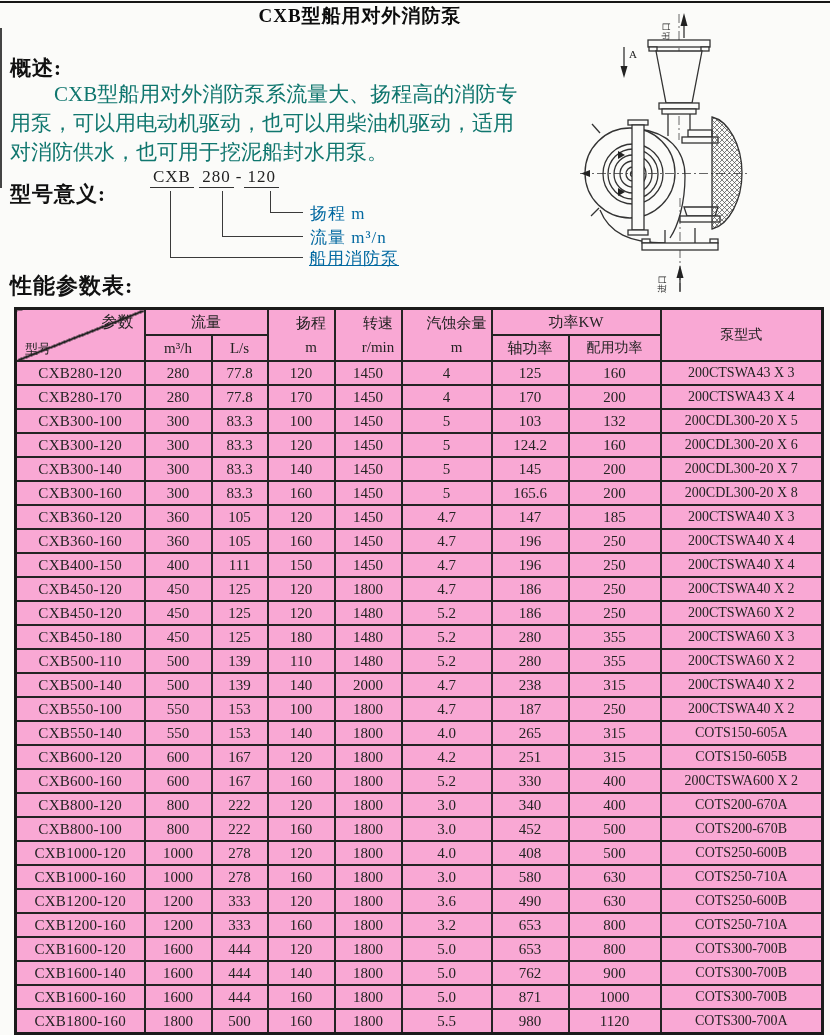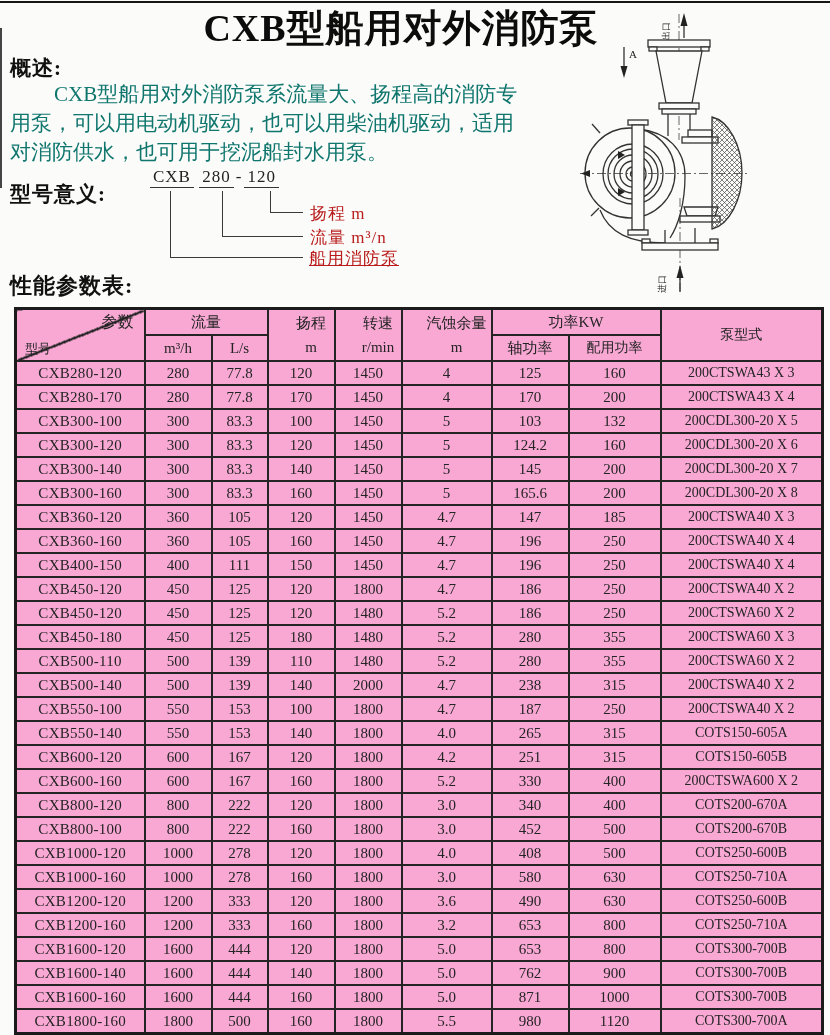--- a/index.html
+++ b/index.html
@@ -4,34 +4,34 @@
 <style>
   html,body{margin:0;padding:0;background:#e8e8e6;}
   #page{
     position:relative;width:830px;height:1035px;margin:0 auto;
     background:#fbfbf9;color:#222;overflow:hidden;
     font-family:"Liberation Serif","DejaVu Serif",serif;
   }
   .abs{position:absolute;}
   #top-border{top:1px;left:0;width:830px;height:2px;background:#161616;}
   #left-border{top:28px;left:0;width:2px;height:160px;background:#444;}
-  #page-title{top:3px;left:0;width:720px;text-align:center;font-size:38px;font-weight:bold;letter-spacing:1px;color:#0c0c0c;padding-left:41px;}
+  #page-title{top:3px;left:0;width:720px;text-align:center;font-size:19px;font-weight:bold;letter-spacing:1px;color:#0c0c0c;}
   .h2{font-size:21px;font-weight:bold;color:#111;letter-spacing:1px;}
   #overview-heading{top:54px;left:10px;}
   #overview-text{top:80px;left:10px;width:558px;font-size:21px;line-height:29px;color:#0f766e;}
   #overview-text .line1{text-indent:2.1em;}
   #model-heading{top:166px;left:10px;margin-top:14px;}
   #model-code{top:167px;left:150px;font-size:17px;color:#222;letter-spacing:1px;white-space:nowrap;}
   #model-code .u{border-bottom:1.6px solid #333;padding:0 3px 1px 3px;}
   #model-code .sep{padding:0 2px;}
   .callout-line{border-left:1.4px solid #3a3a3a;border-bottom:1.4px solid #3a3a3a;}
   #callout-head{top:191px;left:270px;width:32px;height:21px;}
   #callout-flow{top:191px;left:222px;width:80px;height:45px;}
   #callout-series{top:191px;left:170px;width:132px;height:66px;}
-  .callout-label{font-size:17px;color:#b91c1c;letter-spacing:1px;white-space:nowrap;}
+  .callout-label{font-size:17px;color:#0369a1;letter-spacing:1px;white-space:nowrap;}
   #label-head{top:202px;left:310px;}
   #label-flow{top:226px;left:310px;}
   #label-series{top:247px;left:309px;text-decoration:underline;}
   #table-heading{top:271px;left:10px;font-size:22px;}
   #drawing{top:0;left:572px;width:258px;height:300px;}
 
   
   #perf-table{top:307px;left:14px;width:807px;border-collapse:collapse;table-layout:fixed;background:#f9a8d4;}
   #perf-table td,#perf-table th{border:2px solid #242424;padding:0;text-align:center;vertical-align:middle;
     font-weight:normal;color:#242424;font-size:15px;overflow:hidden;}

